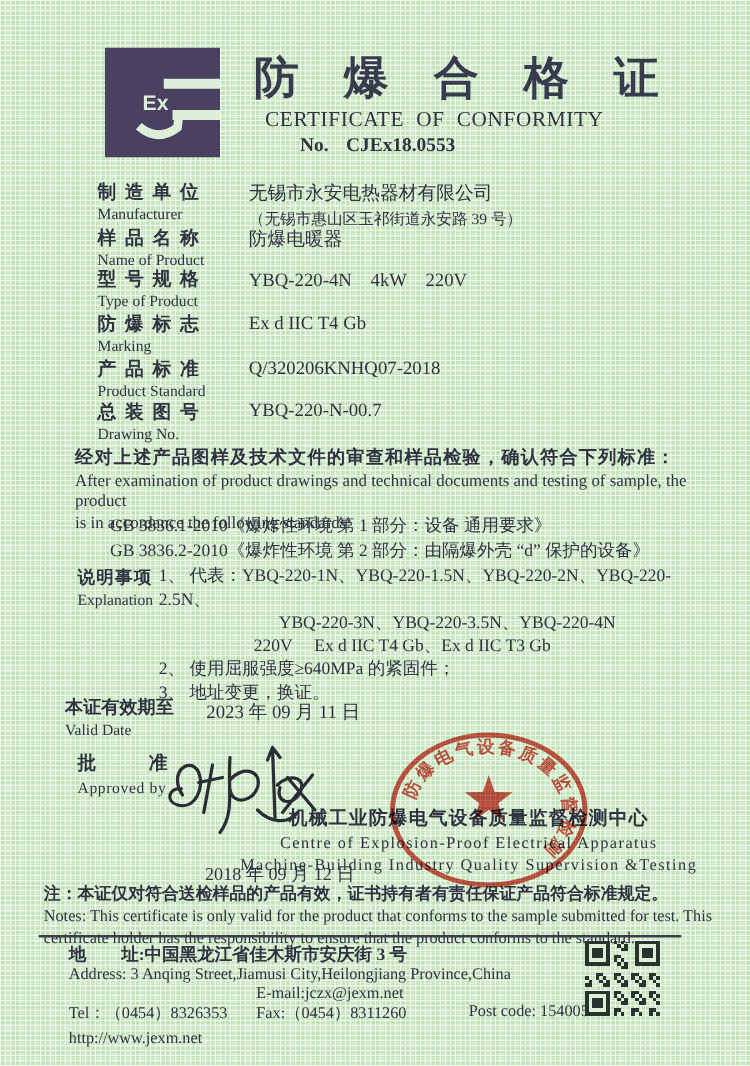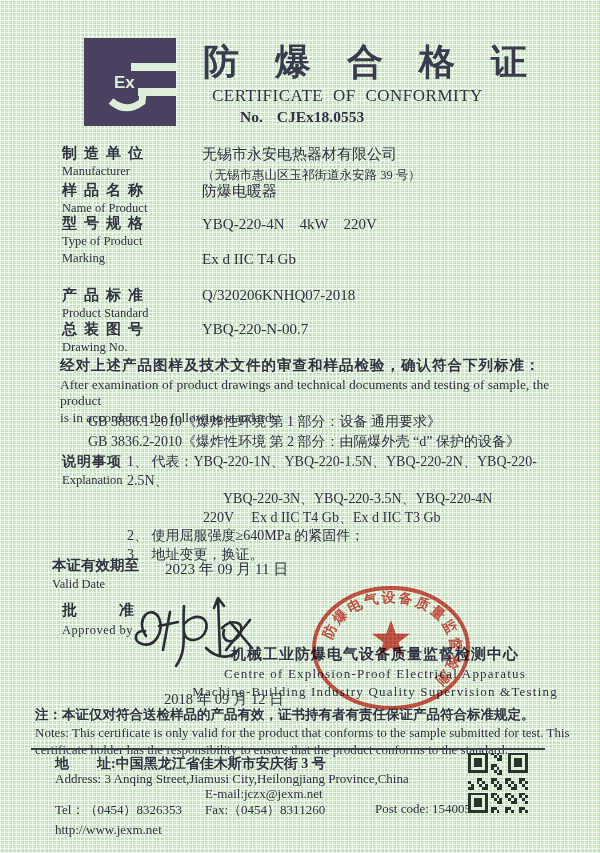--- a/index.html
+++ b/index.html
@@ -16,21 +16,21 @@
       repeating-linear-gradient(0deg, rgba(164,214,150,.30) 1px 3px, rgba(164,214,150,0) 3px 4px);
   }
   .abs{position:absolute;}
   
   .logo{left:84px;top:38px;width:92px;height:88px;}
   .title{left:203px;top:38px;font-size:36px;font-weight:bold;letter-spacing:36px;white-space:nowrap;color:#383a4e;}
   .subtitle{left:212px;top:86px;font-size:17px;letter-spacing:.5px;word-spacing:5px;white-space:nowrap;}
   .no-line{left:240px;top:108px;font-size:15.5px;white-space:nowrap;font-weight:bold;}
   .no-line .num{margin-left:14px;}
   
-  .frow{left:62px;width:520px;display:flex;gap:19px;}
+  .frow{left:78px;width:520px;display:flex;}
   .frow .lab{width:121px;flex:0 0 121px;}
   .frow .lab .cn{font-size:15px;font-weight:bold;letter-spacing:7px;white-space:nowrap;}
   .frow .lab .en{font-size:12.5px;margin-top:1px;white-space:nowrap;}
   .frow .val{font-size:15px;padding-top:1px;}
   .frow .val .sub{font-size:12.5px;margin-top:3px;}
   .r0{top:144px}.r1{top:181px}.r2{top:214px}.r3{top:250px}.r4{top:286px}.r5{top:320px}
   
   .statement{left:60px;top:356px;width:505px;}
   .statement .cn{font-size:14.5px;font-weight:bold;letter-spacing:1px;}
   .statement .en{font-size:13.5px;line-height:15.5px;margin-top:2px;}
@@ -111,20 +111,21 @@
   </div>
   <div class="abs frow r2">
     <div class="lab">
       <div class="cn">型号规格</div>
       <div class="en">Type of Product</div>
     </div>
     <div class="val">YBQ-220-4N　4kW　220V</div>
   </div>
   <div class="abs frow r3">
     <div class="lab">
+      <div class="cn">防爆标志</div>
       <div class="en">Marking</div>
     </div>
     <div class="val">Ex d IIC T4 Gb</div>
   </div>
   <div class="abs frow r4">
     <div class="lab">
       <div class="cn">产品标准</div>
       <div class="en">Product Standard</div>
     </div>
     <div class="val">Q/320206KNHQ07-2018</div>

